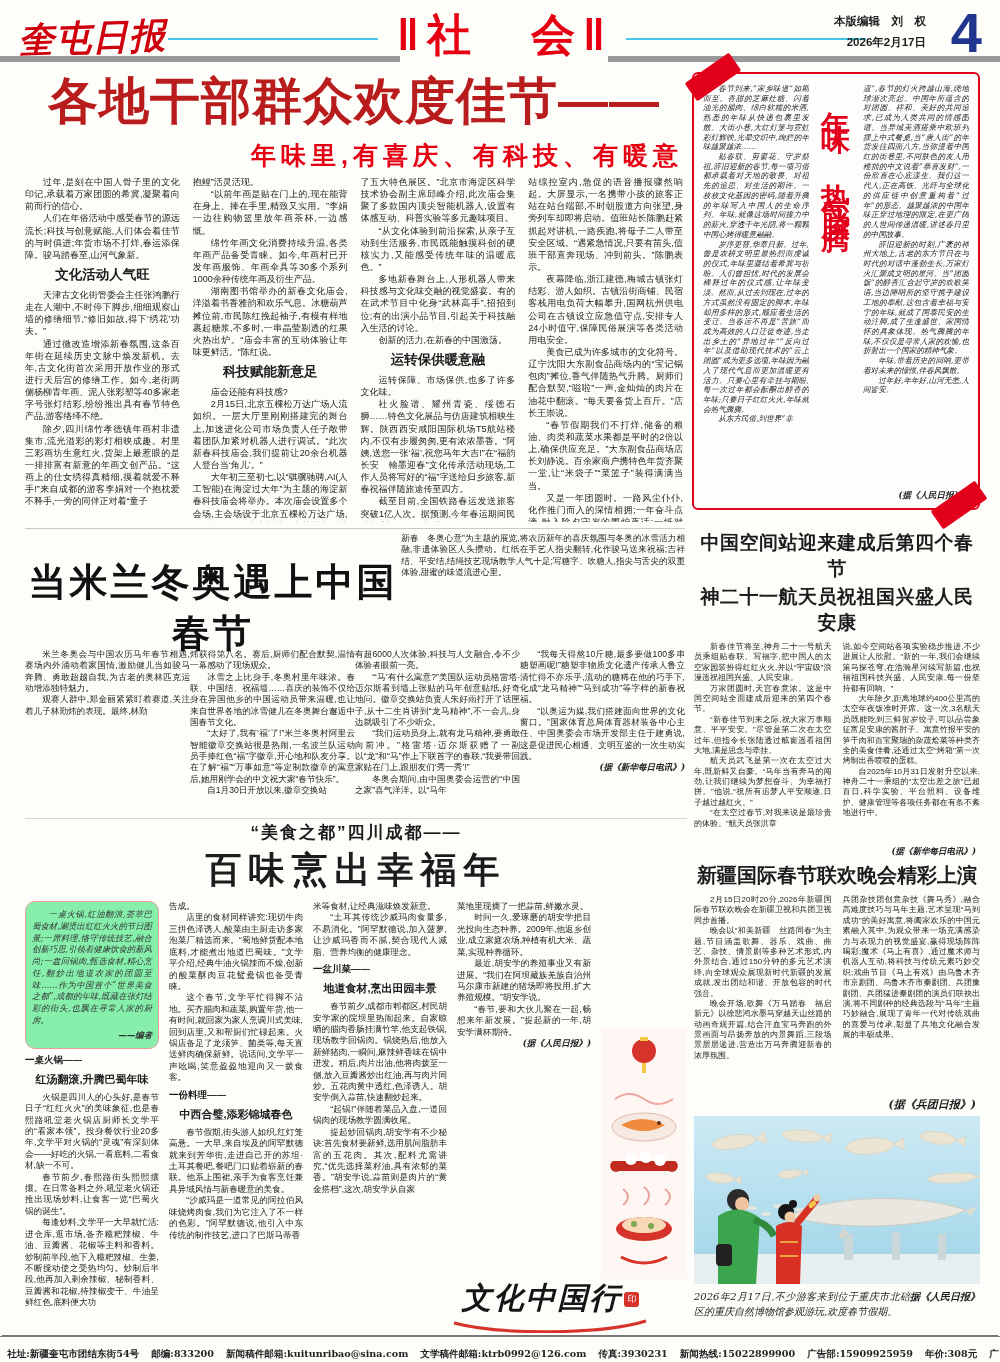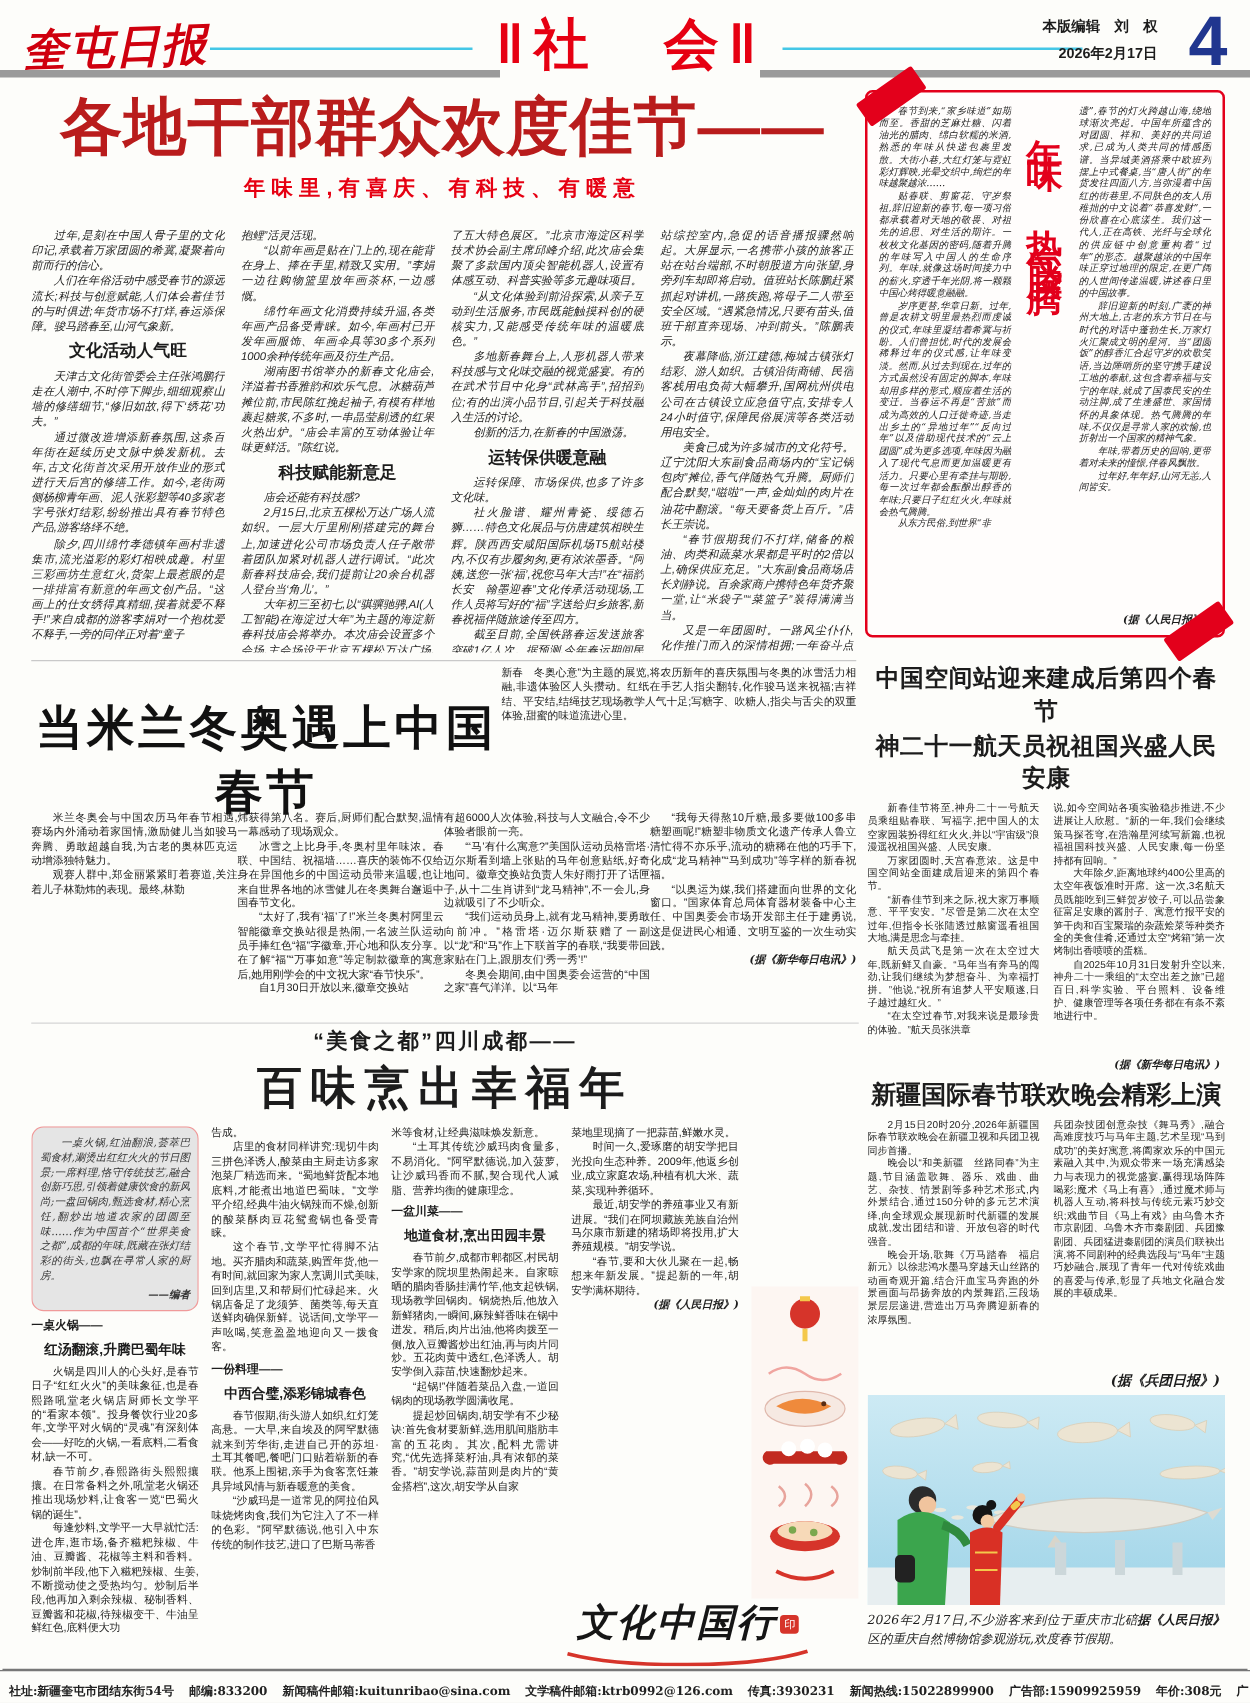--- a/index.html
+++ b/index.html
@@ -25,23 +25,23 @@
   .cols{display:flex;}
   .col{flex:1;overflow:hidden;}
   .para{margin:0;text-indent:2em;text-align:justify;}
   .para.cont{text-indent:0;}
   .col-subhead{text-align:center;font-weight:900;margin:5px 0;}
   .col-label{font-weight:900;margin-top:5px;}
   .attribution{text-align:right;font-family:"DejaVu Serif",serif;font-style:italic;font-weight:bold;}
   
   .art-festival{left:25px;top:68px;width:658px;height:454px;}
   .art-festival h1{margin:0;text-align:center;font-size:50px;font-weight:900;color:#b91c1c;letter-spacing:1px;}
-  .art-festival h2{margin:4px 0 20px;text-align:center;font-size:17px;font-weight:900;color:#e60012;letter-spacing:5px;}
+  .art-festival h2{margin:4px 0 4px;text-align:right;font-size:25px;font-weight:900;color:#e60012;letter-spacing:5px;}
   .art-festival .cols{gap:13px;height:348px;}
-  .art-festival .para{font-size:9px;line-height:1.35;font-style:italic;}
+  .art-festival .para{font-size:9px;line-height:1.35;}
   .art-festival .col-subhead{font-size:13.5px;}
   
   .red-box{position:absolute;left:692px;top:72px;width:288px;height:438px;border:2px solid #e3001b;
            border-radius:6px;background:#fffdfc;box-sizing:border-box;padding:10px 9px;display:flex;gap:7px;}
   .red-box::before{content:"";position:absolute;left:-8px;top:-8px;width:54px;height:22px;background:#e3001b;
            transform:rotate(-35deg);border-radius:2px;}
   .red-box::after{content:"";position:absolute;right:-8px;bottom:-8px;width:54px;height:22px;background:#e3001b;
            transform:rotate(-35deg);border-radius:2px;}
   .rb-col{flex:1;overflow:hidden;font-family:"DejaVu Serif",serif;font-style:italic;}
   .rb-col .para{font-size:7.6px;line-height:1.28;}
@@ -67,21 +67,21 @@
   .art-chengdu{left:25px;top:818px;width:662px;height:514px;border-top:1px solid #d5d5d5;padding-top:2px;}
   .cd-head{text-align:center;margin-bottom:6px;}
   .cd-kicker{font-size:17px;font-weight:900;letter-spacing:2px;}
   .cd-head h1{margin:2px 0 0;font-size:36px;font-weight:900;letter-spacing:7px;}
   .art-chengdu .cols{gap:10px;height:436px;}
   .art-chengdu .para{font-size:8.6px;line-height:1.33;}
   .art-chengdu .col-subhead{font-size:11px;}
   .art-chengdu .col-label{font-size:9.5px;}
   .art-chengdu .attribution{font-size:8.6px;}
   .editor-note{border:1px solid #f09a9a;border-radius:10px;padding:7px 6px;margin-bottom:5px;
-               font-family:"DejaVu Serif",serif;font-style:italic;background:#e5e5e5;}
+               font-family:"DejaVu Serif",serif;font-style:italic;background:#86efac;}
   .note-text{font-size:8.4px;line-height:1.4;text-align:justify;text-indent:2em;color:#333;}
   .note-sign{text-align:right;font-size:8.4px;font-weight:bold;margin-top:3px;color:#333;}
   .illus-strip{width:86px;flex:none;padding-top:128px;}
   .culture-logo{position:absolute;left:62%;bottom:2px;width:230px;text-align:center;}
   .logo-text{font-family:"DejaVu Serif",serif;font-weight:900;font-style:italic;font-size:30px;color:#151515;
              letter-spacing:2px;}
   .logo-seal{display:inline-block;width:15px;height:15px;background:#d6342a;border-radius:3px;color:#fff;
              font-size:9px;line-height:15px;vertical-align:super;margin-left:3px;font-style:normal;}
   
   .art-gala{left:694px;top:862px;width:286px;height:250px;}

